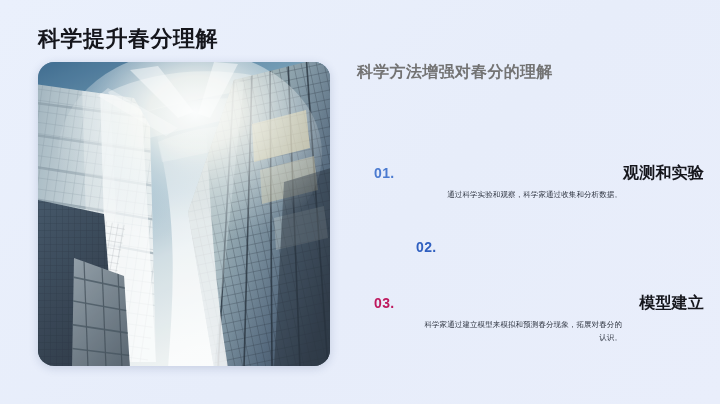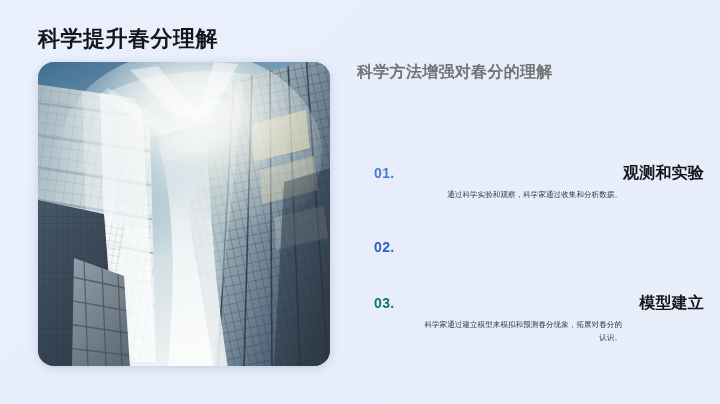--- a/index.html
+++ b/index.html
@@ -96,21 +96,21 @@
   .point-desc {
     font-size: 7.5px;
     font-weight: normal;
     color: #2e3440;
     line-height: 1.75;
     letter-spacing: 0.1px;
     max-width: 205px;
   }
 
   .p1 { margin-bottom: 36px; }
-  .p2 { margin-bottom: 26px; }
+  .p2 { margin-bottom: 26px; margin-left: 42px; }
 </style>
 </head>
 <body>
 
 <div class="slide">
   <div class="slide-bg-tint"></div>
 
   <div class="main-title">科学提升春分理解</div>
 
   <div class="photo-card">
@@ -281,21 +281,21 @@
         <div class="point-head">观测和实验</div>
         <div class="point-desc">通过科学实验和观察，科学家通过收集和分析数据。</div>
       </div>
     </div>
 
     <div class="point p2">
       <div class="point-num" style="color:#2f5fc0">02.</div>
     </div>
 
     <div class="point p3">
-      <div class="point-num" style="color:#0f766e">03.</div>
+      <div class="point-num" style="color:#be185d">03.</div>
       <div class="point-body">
         <div class="point-head">模型建立</div>
         <div class="point-desc">科学家通过建立模型来模拟和预测春分现象，拓展对春分的认识。</div>
       </div>
     </div>
 
   </div>
 </div>
 
 </body></html>

